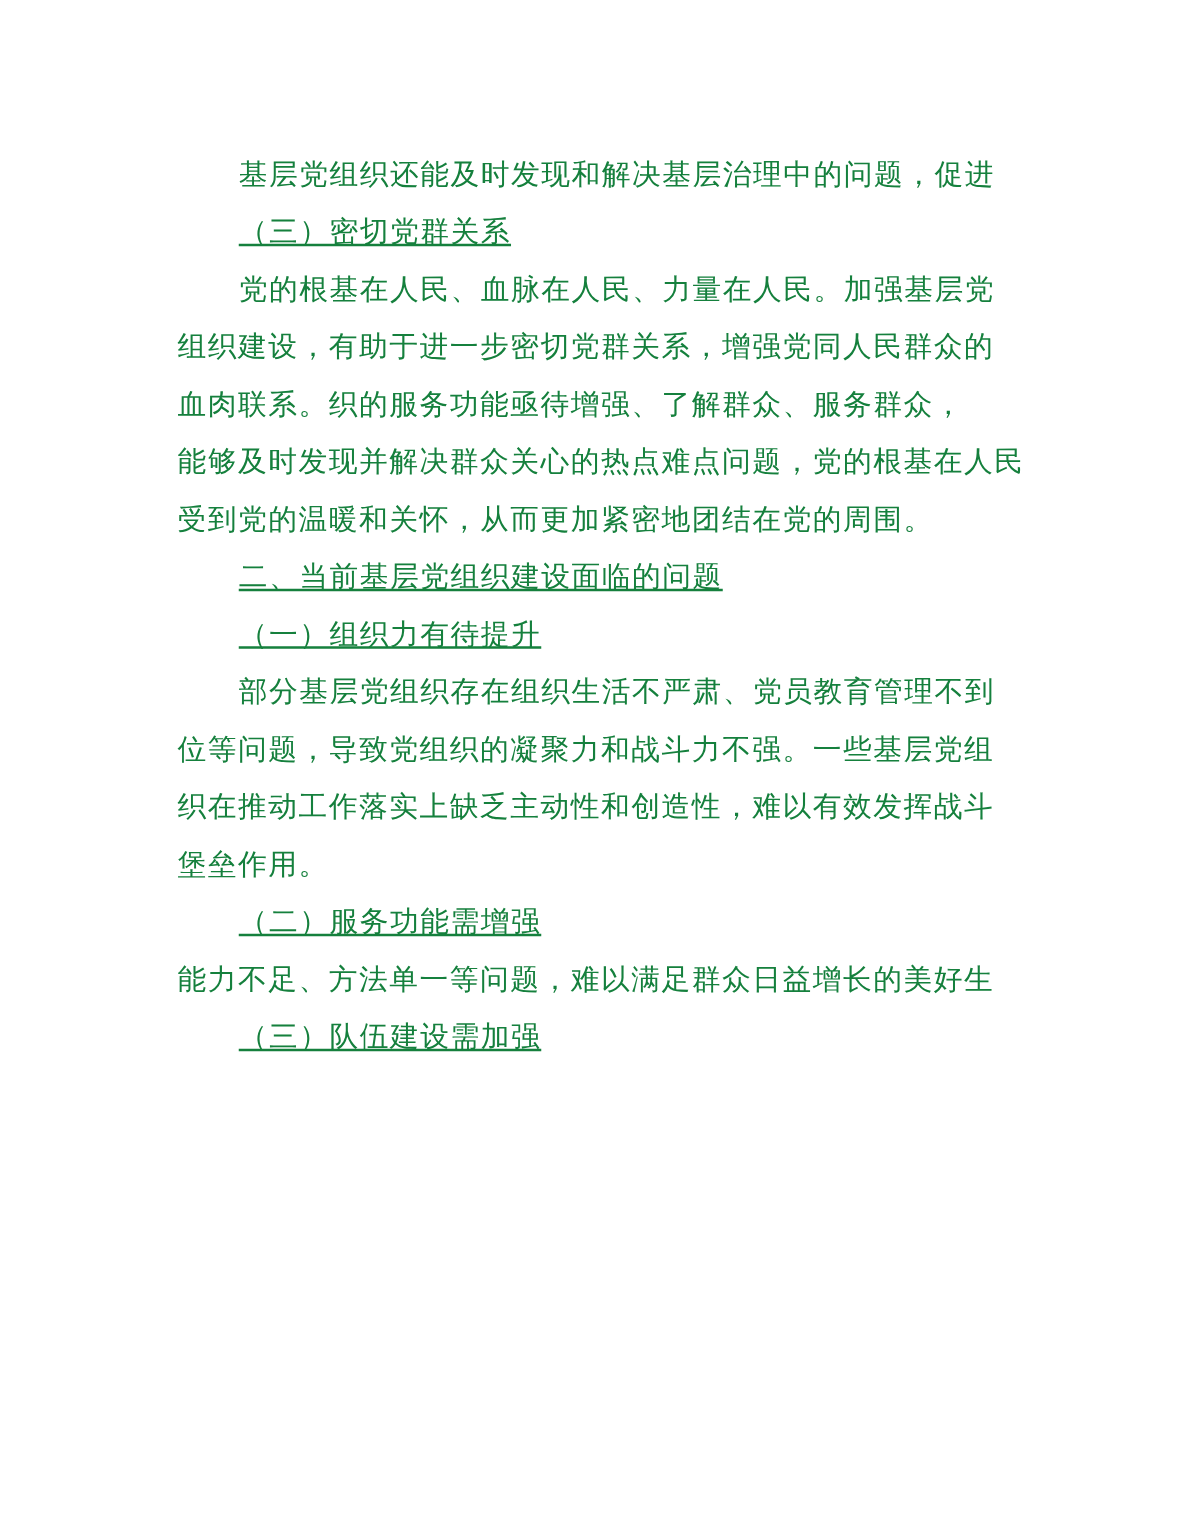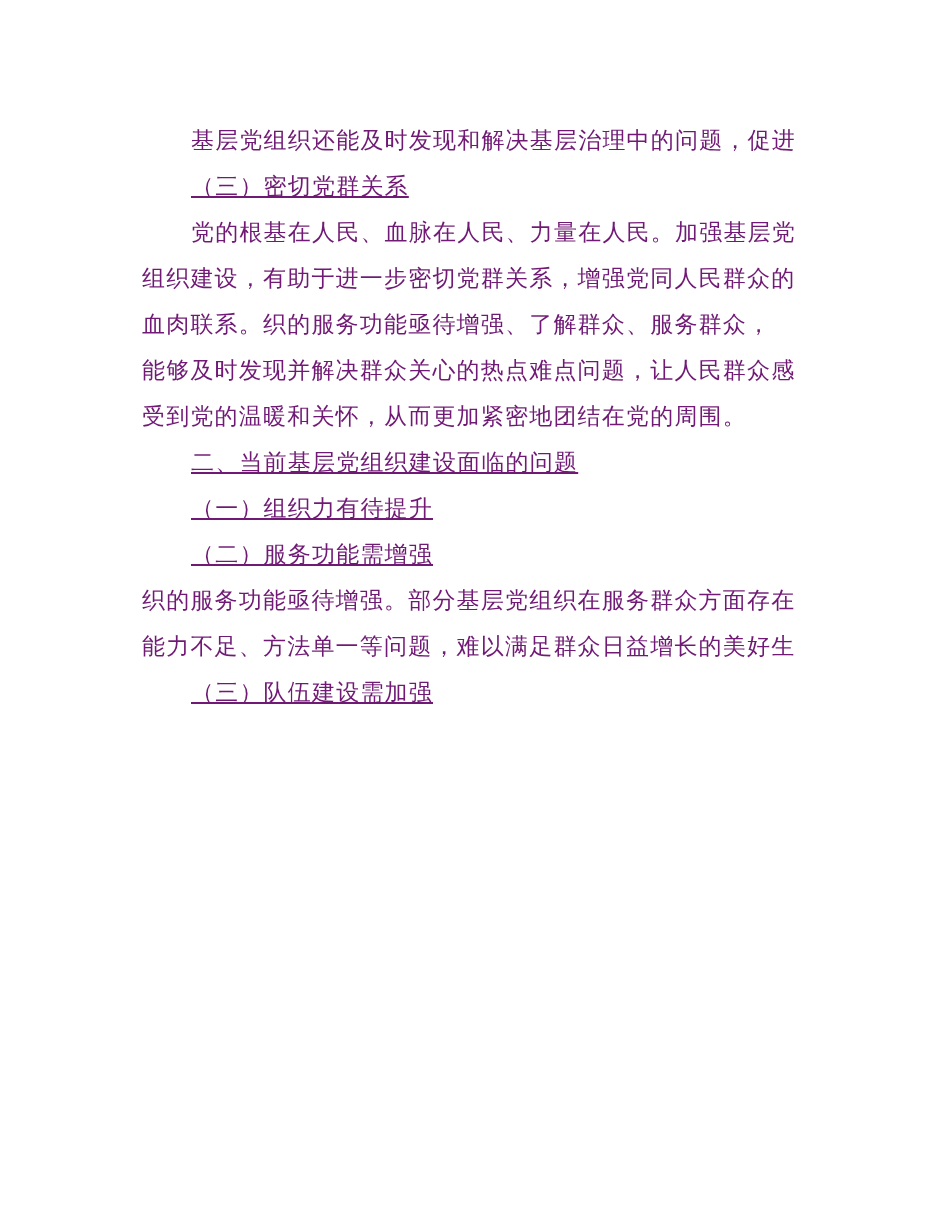--- a/index.html
+++ b/index.html
@@ -1,20 +1,20 @@
 <!DOCTYPE html>
 <html><head>
 <meta charset="utf-8">
 <style>
   html, body { margin: 0; padding: 0; background: #ffffff; }
   body { width: 950px; height: 1230px; position: relative; overflow: hidden; }
   .page {
     position: absolute; left: 142px; top: 117px; width: 670px;
     font-family: "DejaVu Sans", "Liberation Sans", sans-serif;
-    font-size: 23px; color: #701a75;
+    font-size: 23px; color: #15803d;
   }
   .para { margin: 0; }
   .line { display: block; height: 46px; line-height: 46px; white-space: nowrap; letter-spacing: 1.2px; }
   .line.indent { padding-left: 49px; }
   .heading .line { letter-spacing: 1.2px; text-decoration: underline; }
 </style>
 </head>
 <body>
 
 <div class="page">
@@ -24,39 +24,44 @@
   </div>
 
   <div class="para heading">
     <span class="line indent">（三）密切党群关系</span>
   </div>
 
   <div class="para">
     <span class="line indent">党的根基在人民、血脉在人民、力量在人民。加强基层党</span>
     <span class="line">组织建设，有助于进一步密切党群关系，增强党同人民群众的</span>
     <span class="line">血肉联系。织的服务功能亟待增强、了解群众、服务群众，</span>
-    <span class="line">能够及时发现并解决群众关心的热点难点问题，让人民群众感</span>
+    <span class="line">能够及时发现并解决群众关心的热点难点问题，党的根基在人民</span>
     <span class="line">受到党的温暖和关怀，从而更加紧密地团结在党的周围。</span>
   </div>
 
   <div class="para heading">
     <span class="line indent">二、当前基层党组织建设面临的问题</span>
   </div>
 
   <div class="para heading">
     <span class="line indent">（一）组织力有待提升</span>
   </div>
 
+  <div class="para">
+    <span class="line indent">部分基层党组织存在组织生活不严肃、党员教育管理不到</span>
+    <span class="line">位等问题，导致党组织的凝聚力和战斗力不强。一些基层党组</span>
+    <span class="line">织在推动工作落实上缺乏主动性和创造性，难以有效发挥战斗</span>
+    <span class="line">堡垒作用。</span>
+  </div>
 
   <div class="para heading">
     <span class="line indent">（二）服务功能需增强</span>
   </div>
 
   <div class="para">
-    <span class="line">织的服务功能亟待增强。部分基层党组织在服务群众方面存在</span>
     <span class="line">能力不足、方法单一等问题，难以满足群众日益增长的美好生</span>
   </div>
 
   <div class="para heading">
     <span class="line indent">（三）队伍建设需加强</span>
   </div>
 
 </div>
 
 </body></html>

